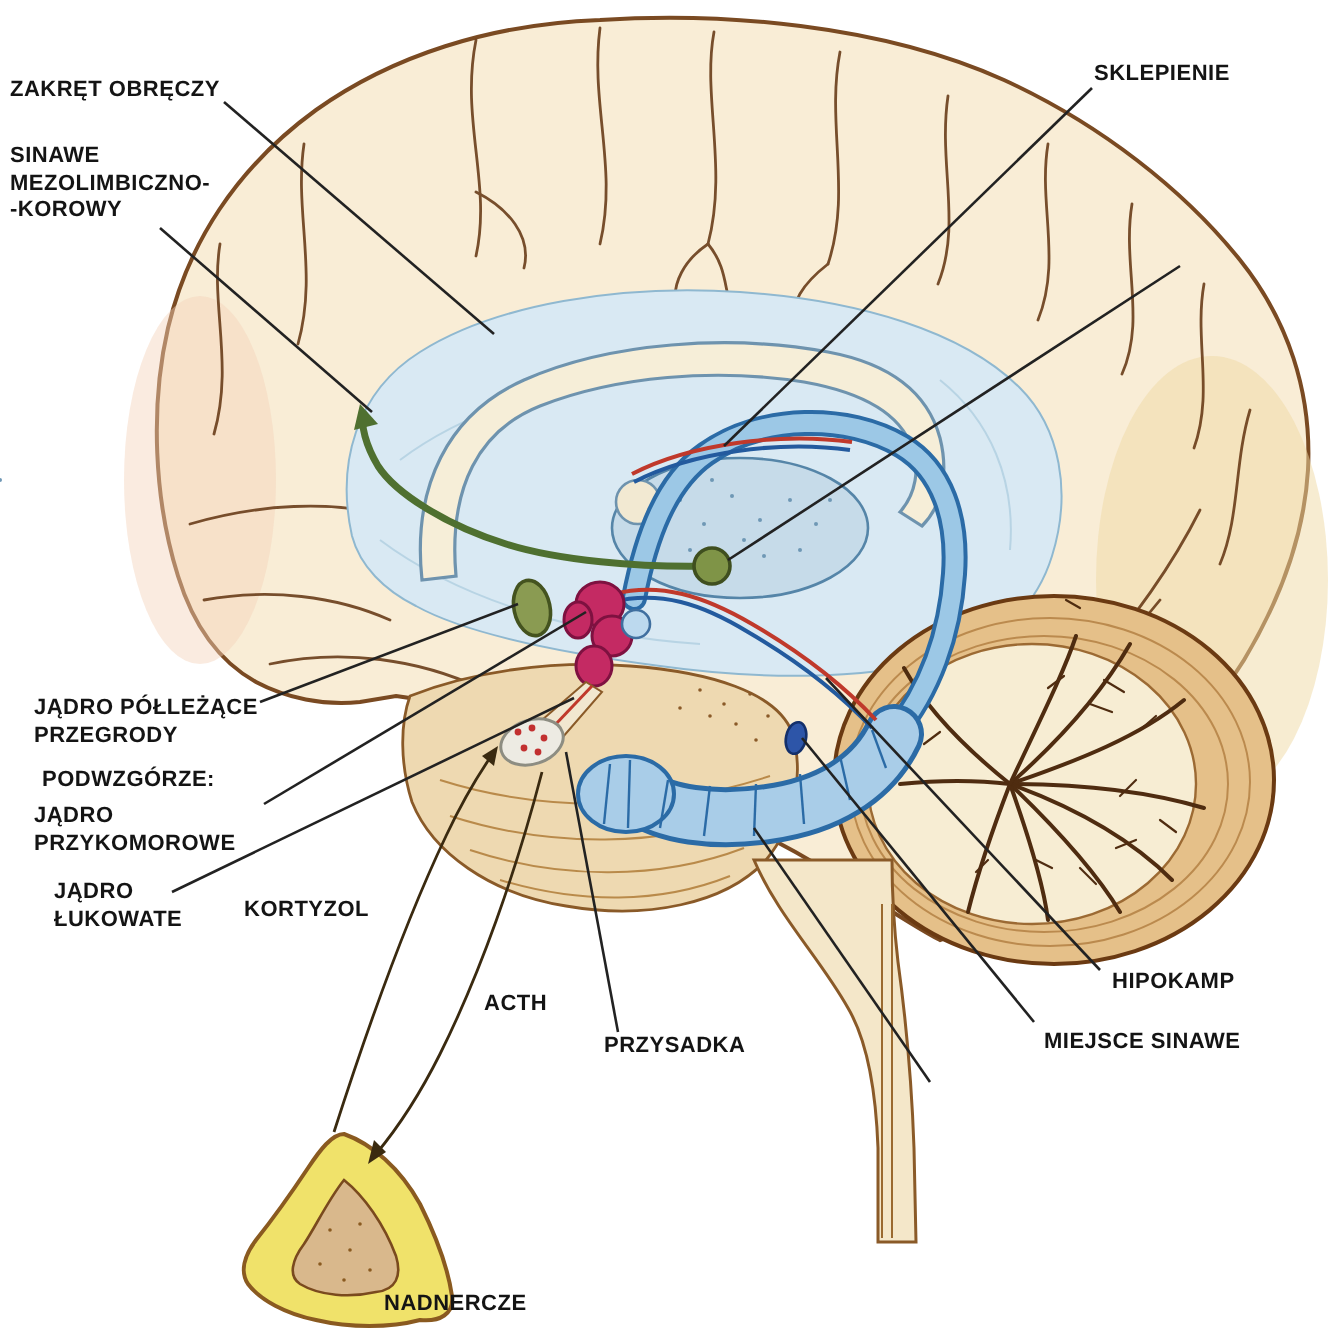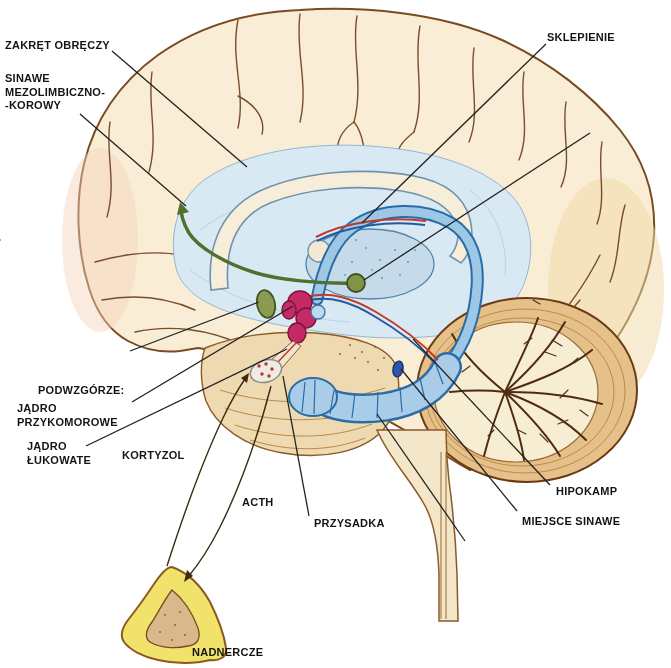--- a/index.html
+++ b/index.html
@@ -232,25 +232,27 @@
     <line x1="517" y1="511" x2="401" y2="369"></line>
     <line x1="465" y1="541" x2="377" y2="414"></line>
   </g>
 </svg>
 
   <div class="lbl" style="left:5px;top:39px">ZAKRĘT OBRĘCZY</div>
   <div class="lbl" style="left:5px;top:72px">SINAWE
 MEZOLIMBICZNO-
 -KOROWY</div>
   <div class="lbl" style="left:547px;top:31px">SKLEPIENIE</div>
-  <div class="lbl" style="left:38px;top:384px">PODWZGÓRZE:</div>
+  <div class="lbl" style="left:17px;top:348px">JĄDRO PÓŁLEŻĄCE
+PRZEGRODY</div>
+  <div class="lbl" style="left:21px;top:384px">PODWZGÓRZE:</div>
   <div class="lbl" style="left:17px;top:402px">JĄDRO
 PRZYKOMOROWE</div>
   <div class="lbl" style="left:27px;top:440px">JĄDRO
 ŁUKOWATE</div>
   <div class="lbl" style="left:122px;top:449px">KORTYZOL</div>
   <div class="lbl" style="left:242px;top:496px">ACTH</div>
-  <div class="lbl" style="left:314px;top:517px">PRZYSADKA</div>
+  <div class="lbl" style="left:302px;top:517px">PRZYSADKA</div>
   <div class="lbl" style="left:556px;top:485px">HIPOKAMP</div>
   <div class="lbl" style="left:522px;top:515px">MIEJSCE SINAWE</div>
   <div class="lbl" style="left:192px;top:646px">NADNERCZE</div>
 
 </div>
 
 </body></html>

